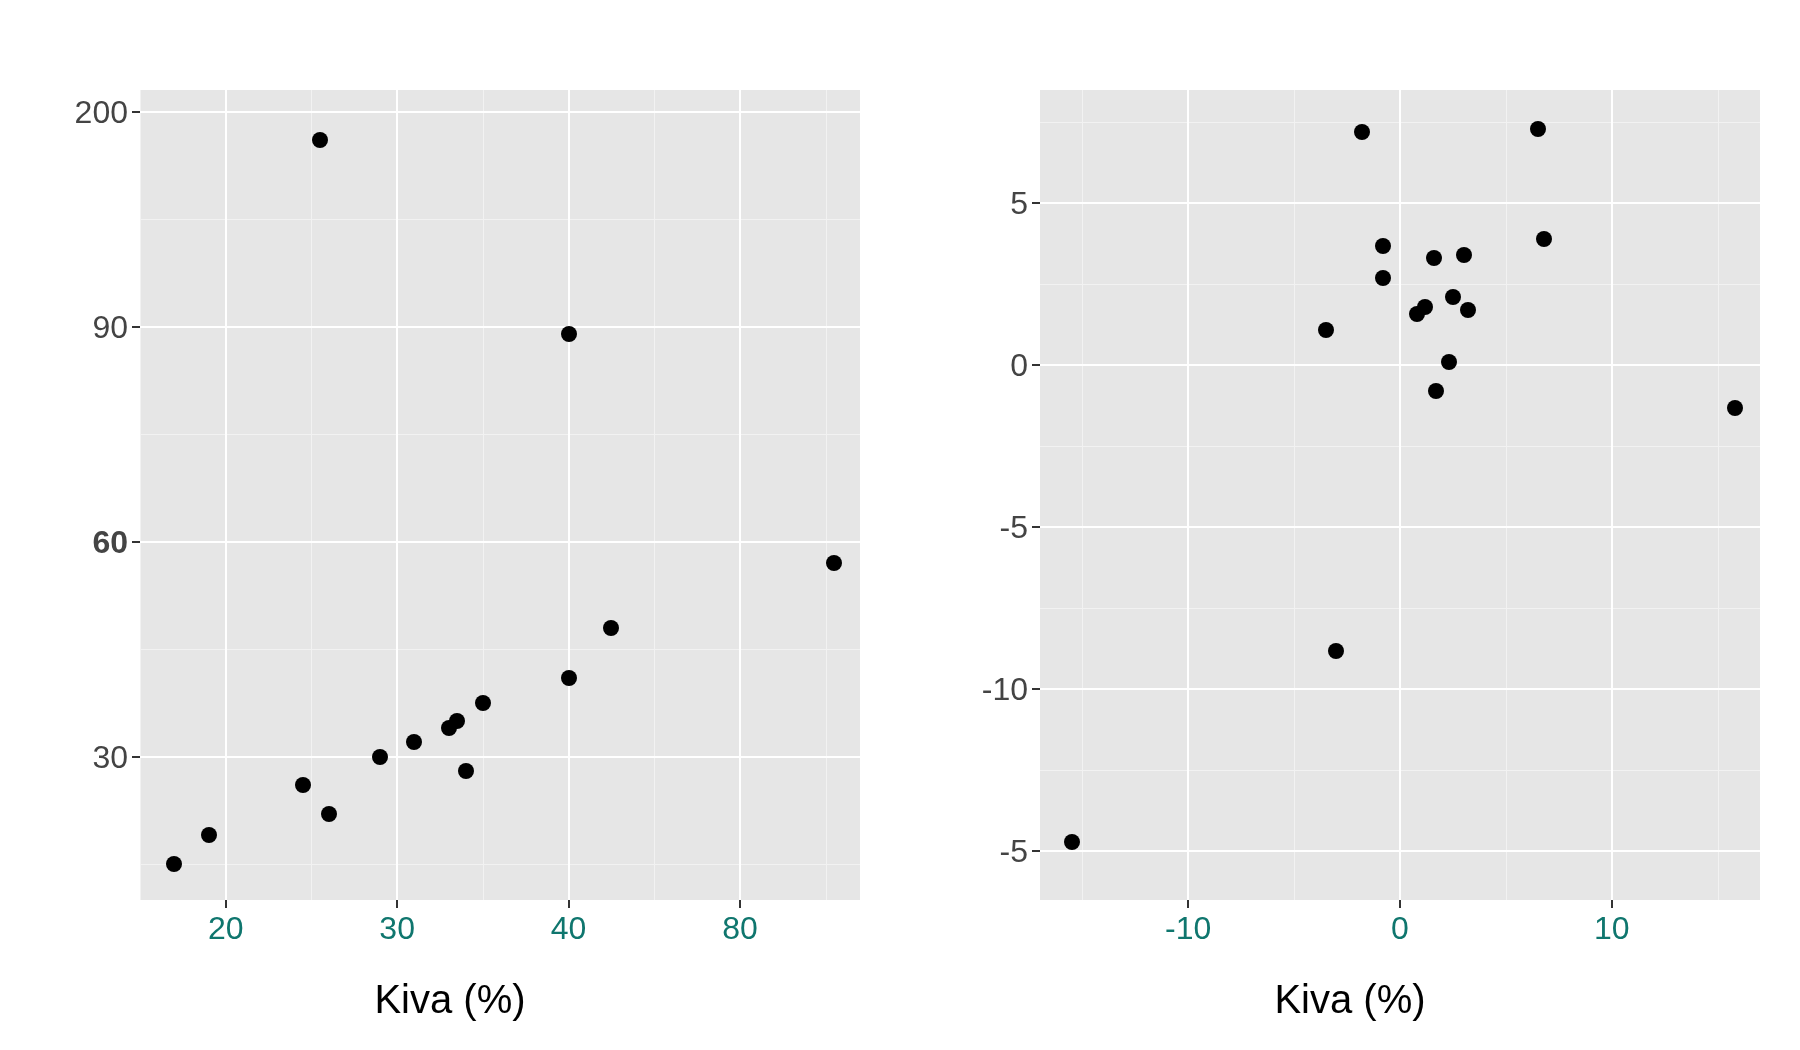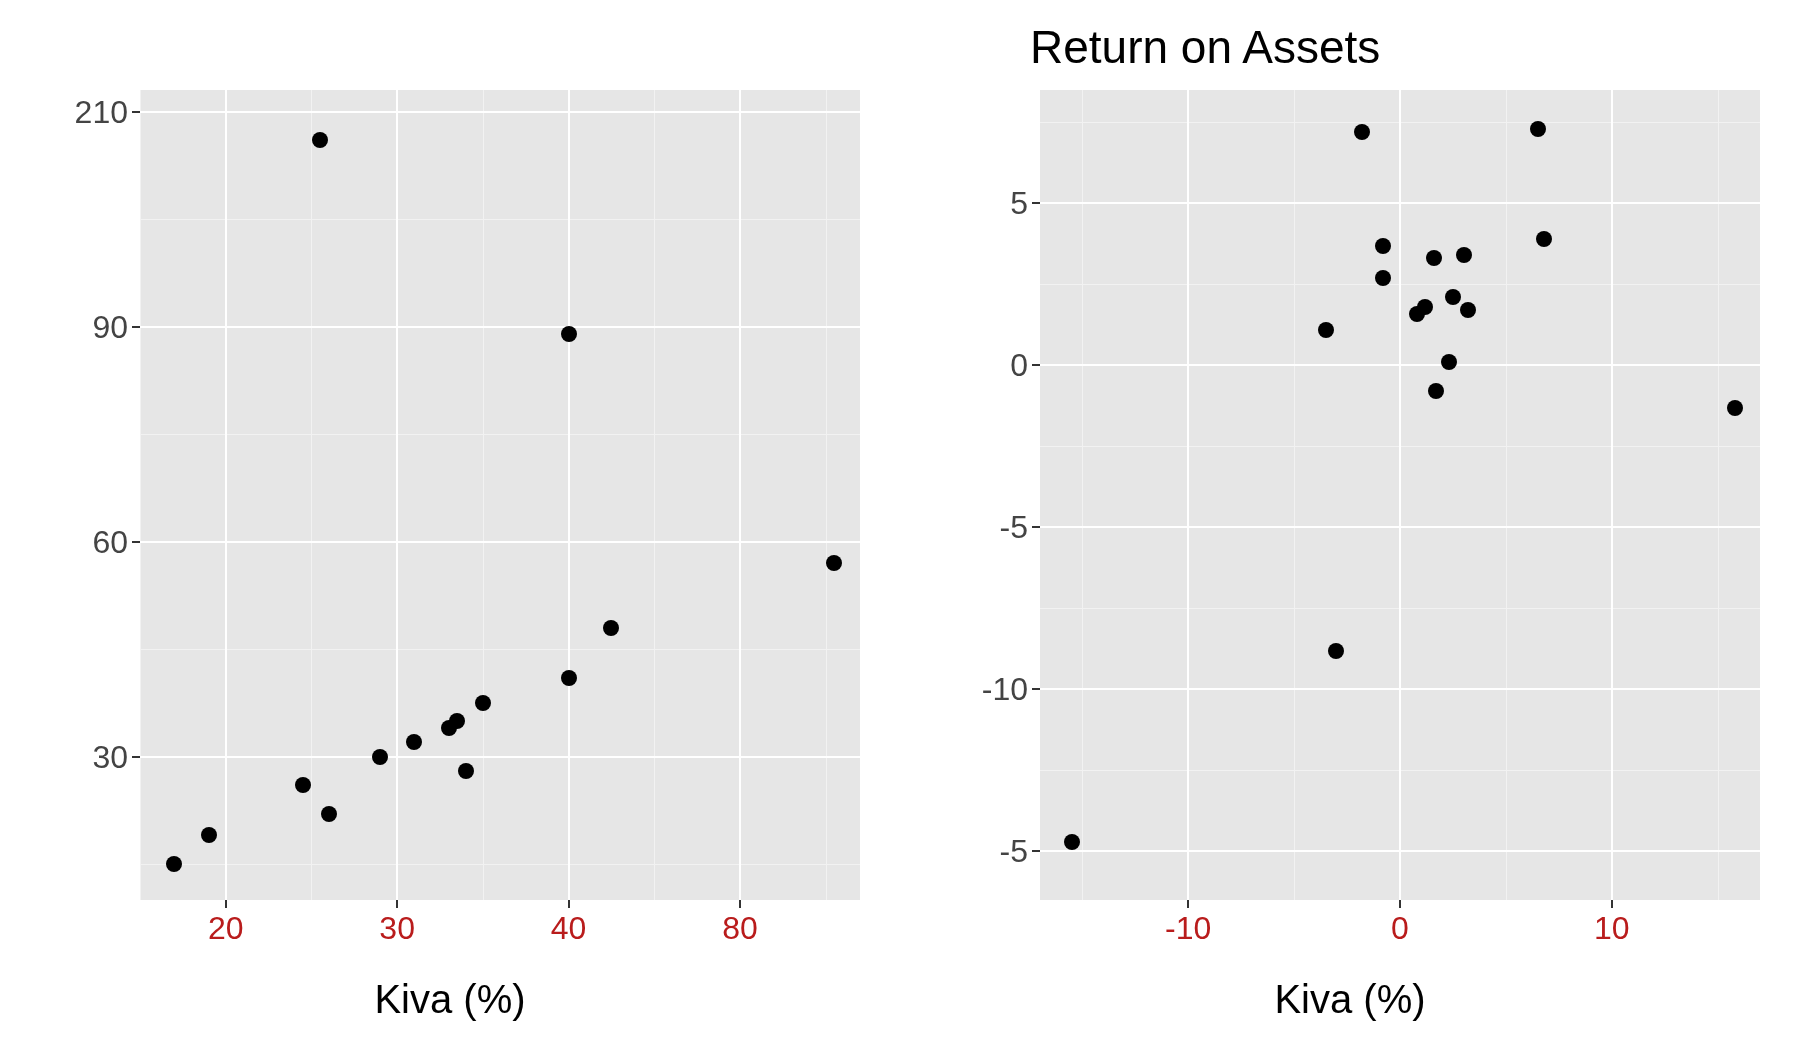--- a/index.html
+++ b/index.html
@@ -64,21 +64,21 @@
     font-size: 32px;
     color: #444;
     white-space: nowrap;
   }
   .x-tick-label {
     position: absolute;
     top: 100%;
     margin-top: 10px;
     transform: translateX(-50%);
     font-size: 32px;
-    color: #b91c1c;
+    color: #0f766e;
     white-space: nowrap;
   }
   .tick-mark-y {
     position: absolute;
     right: 100%;
     width: 8px; height: 2px;
     background: #333;
     margin-top: -1px;
   }
   .tick-mark-x {
@@ -136,47 +136,46 @@
           <div class="tick-mark-x" style="left: 59.5238%;"></div>
           <div class="x-tick-label" style="left: 59.5238%; text-align: center;">40</div>
           <div class="grid-major-v" style="left: 83.3333%;"></div>
           <div class="tick-mark-x" style="left: 83.3333%;"></div>
           <div class="x-tick-label" style="left: 83.3333%;">80</div>
           <div class="grid-major-h" style="top: 82.3009%;"></div>
           <div class="tick-mark-y" style="top: 82.3009%;"></div>
           <div class="y-tick-label" style="top: 82.3009%;">30</div>
           <div class="grid-major-h" style="top: 55.7522%;"></div>
           <div class="tick-mark-y" style="top: 55.7522%;"></div>
-          <div class="y-tick-label" style="top: 55.7522%;">60</div>
+          <div class="y-tick-label" style="top: 55.7522%; font-weight: bold;">60</div>
           <div class="grid-major-h" style="top: 29.2035%;"></div>
           <div class="tick-mark-y" style="top: 29.2035%;"></div>
           <div class="y-tick-label" style="top: 29.2035%;">90</div>
           <div class="grid-major-h" style="top: 2.65487%;"></div>
           <div class="tick-mark-y" style="top: 2.65487%;"></div>
-          <div class="y-tick-label" style="top: 2.65487%;">210</div>
+          <div class="y-tick-label" style="top: 2.65487%;">200</div>
           <div class="point" style="left: 4.7619%; top: 95.5752%;"></div>
           <div class="point" style="left: 9.52381%; top: 92.0354%;"></div>
           <div class="point" style="left: 22.619%; top: 85.8407%;"></div>
           <div class="point" style="left: 25%; top: 6.19469%;"></div>
           <div class="point" style="left: 26.1905%; top: 89.3805%;"></div>
           <div class="point" style="left: 33.3333%; top: 82.3009%;"></div>
           <div class="point" style="left: 38.0952%; top: 80.531%;"></div>
           <div class="point" style="left: 42.8571%; top: 78.7611%;"></div>
           <div class="point" style="left: 44.0476%; top: 77.8761%;"></div>
           <div class="point" style="left: 45.2381%; top: 84.0708%;"></div>
           <div class="point" style="left: 47.619%; top: 75.6637%;"></div>
           <div class="point" style="left: 59.5238%; top: 30.0885%;"></div>
           <div class="point" style="left: 59.5238%; top: 72.5664%;"></div>
           <div class="point" style="left: 65.4762%; top: 66.3717%;"></div>
           <div class="point" style="left: 96.4286%; top: 58.4071%;"></div>
         </div>
     </div>
   </div>
   <div class="panel">
-    <div class="title">Return on Assets</div>
     <div class="y-axis-title">MIX Market (%)</div>
     <div class="x-axis-title">Kiva (%)</div>
     <div class="plot-wrap">
       <div class="plot-area" id="plot-1">
           <div class="grid-minor-v" style="left: 5.88235%;"></div>
           <div class="grid-minor-v" style="left: 35.2941%;"></div>
           <div class="grid-minor-v" style="left: 64.7059%;"></div>
           <div class="grid-minor-v" style="left: 94.1176%;"></div>
           <div class="grid-minor-h" style="top: 84%;"></div>
           <div class="grid-minor-h" style="top: 64%;"></div>

